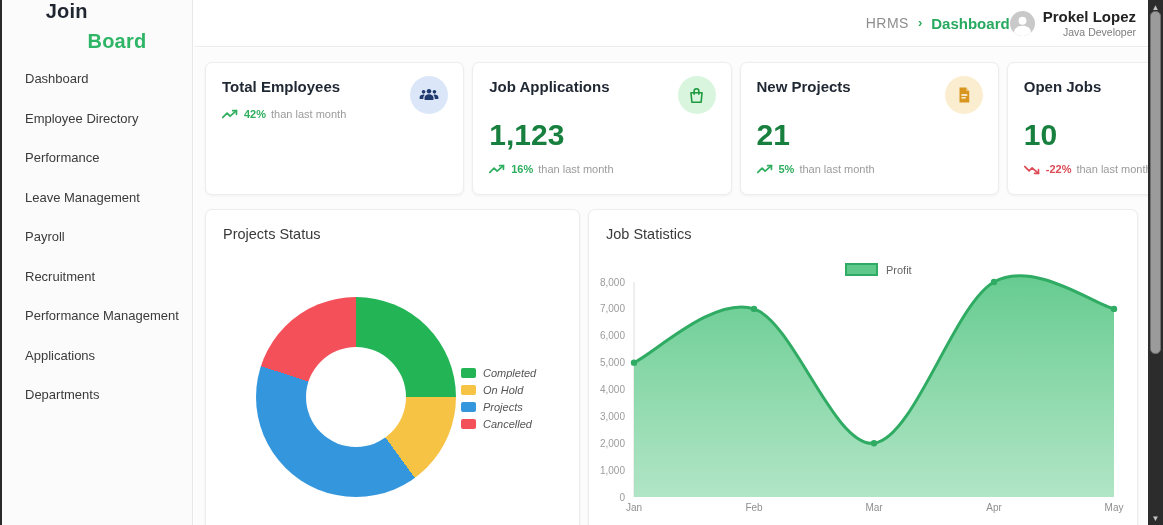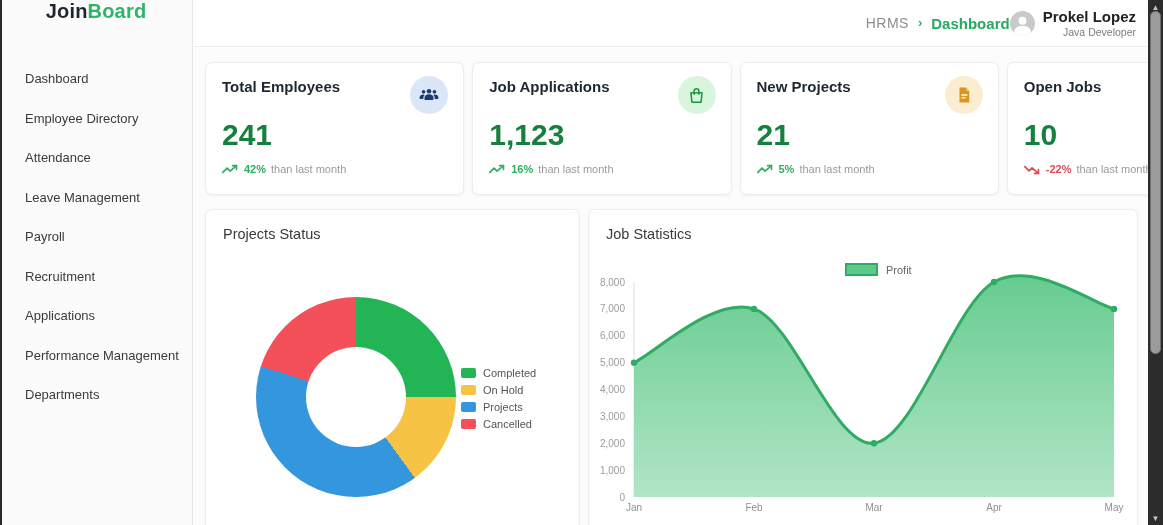--- a/index.html
+++ b/index.html
@@ -81,21 +81,21 @@
 
   
   .donut {
     position: absolute; left: 50px; top: 87px; width: 200px; height: 200px;
     border-radius: 50%;
   }
   .donut::after {
     content: ""; position: absolute; left: 50px; top: 50px; width: 100px; height: 100px;
     background: #fff; border-radius: 50%;
   }
-  .donut-legend { position: absolute; left: 255px; top: 154px; }
+  .donut-legend { position: absolute; left: 255px; top: 154px; font-style: italic; }
   .legend-item { display: flex; align-items: center; gap: 7px; height: 17px; cursor: pointer; }
   .legend-item .swatch { width: 15px; height: 10px; border-radius: 2px; }
   .legend-item .legend-label { font-size: 11px; color: #555; }
 
   
   .area-legend {
     position: absolute; left: 256px; top: 53px;
     display: flex; align-items: center; gap: 8px; cursor: pointer; justify-content: flex-end;
   }
   .area-swatch { width: 33px; height: 13px; }
@@ -116,31 +116,31 @@
   }
 </style>
 </head>
 <body>
 
 <div class="window-edge"></div>
 
 <aside class="sidebar">
   <div class="logo">
     <span class="join">Join</span>
-      <span class="board" style="color: rgb(46, 181, 102);">Board</span>
+      <span class="board" style="color: rgb(46, 181, 102); margin-top: 30px;">Board</span>
   </div>
   <nav class="menu">
     <div class="menu-item">Dashboard</div>
     <div class="menu-item">Employee Directory</div>
-    <div class="menu-item">Attendance</div>
+    <div class="menu-item">Performance</div>
     <div class="menu-item">Leave Management</div>
     <div class="menu-item">Payroll</div>
     <div class="menu-item">Recruitment</div>
+    <div class="menu-item">Performance Management</div>
     <div class="menu-item">Applications</div>
-    <div class="menu-item">Performance Management</div>
     <div class="menu-item">Departments</div>
   </nav>
 </aside>
 
 <header class="topbar">
   <div class="breadcrumb">
     <span class="bc-root">HRMS</span>
     <span class="bc-sep">›</span>
     <span class="bc-cur">Dashboard</span>
   </div>
@@ -167,21 +167,20 @@
       <span class="icon-circle" style="background: rgb(219, 231, 248); color: rgb(30, 58, 110);">
         <svg viewBox="0 0 24 16" width="20" height="14" fill="currentColor">
           <circle cx="5.5" cy="4.2" r="2.2"></circle>
             <circle cx="18.5" cy="4.2" r="2.2"></circle>
             <circle cx="12" cy="3.4" r="2.7"></circle>
           <path d="M5.5 7.3c-2.7 0-4.7 1.4-4.7 3.1v2.4h4.4v-1.6c0-1.2.6-2.3 1.6-3.2a6.6 6.6 0 0 0-1.3-.7z"></path>
           <path d="M18.5 7.3c2.7 0 4.7 1.4 4.7 3.1v2.4h-4.4v-1.6c0-1.2-.6-2.3-1.6-3.2.4-.3.9-.5 1.3-.7z"></path>
           <path d="M12 7c-3.1 0-5.3 1.7-5.3 3.7V14h10.6v-3.3C17.3 8.7 15.1 7 12 7z"></path>
         </svg>
       </span>
-      <div class="stat-value" style="color: rgb(23, 128, 62);">241</div>
       <div class="stat-trend">
         <svg class="trend-ic trend-up" viewBox="0 0 20 12" width="17" height="11" fill="none" stroke="currentColor" stroke-width="2" stroke-linecap="round" stroke-linejoin="round" style="color: rgb(46, 174, 94);">
             <polyline points="1,9.5 6,4.5 9.5,8 17,1.5"></polyline>
             <polyline points="12.5,1.5 17,1.5 17,5.8"></polyline>
           </svg>
 
         <span class="trend-pct" style="color: rgb(46, 174, 94);">42%</span>
         <span class="trend-suffix">than last month</span>
       </div>
     </div>

